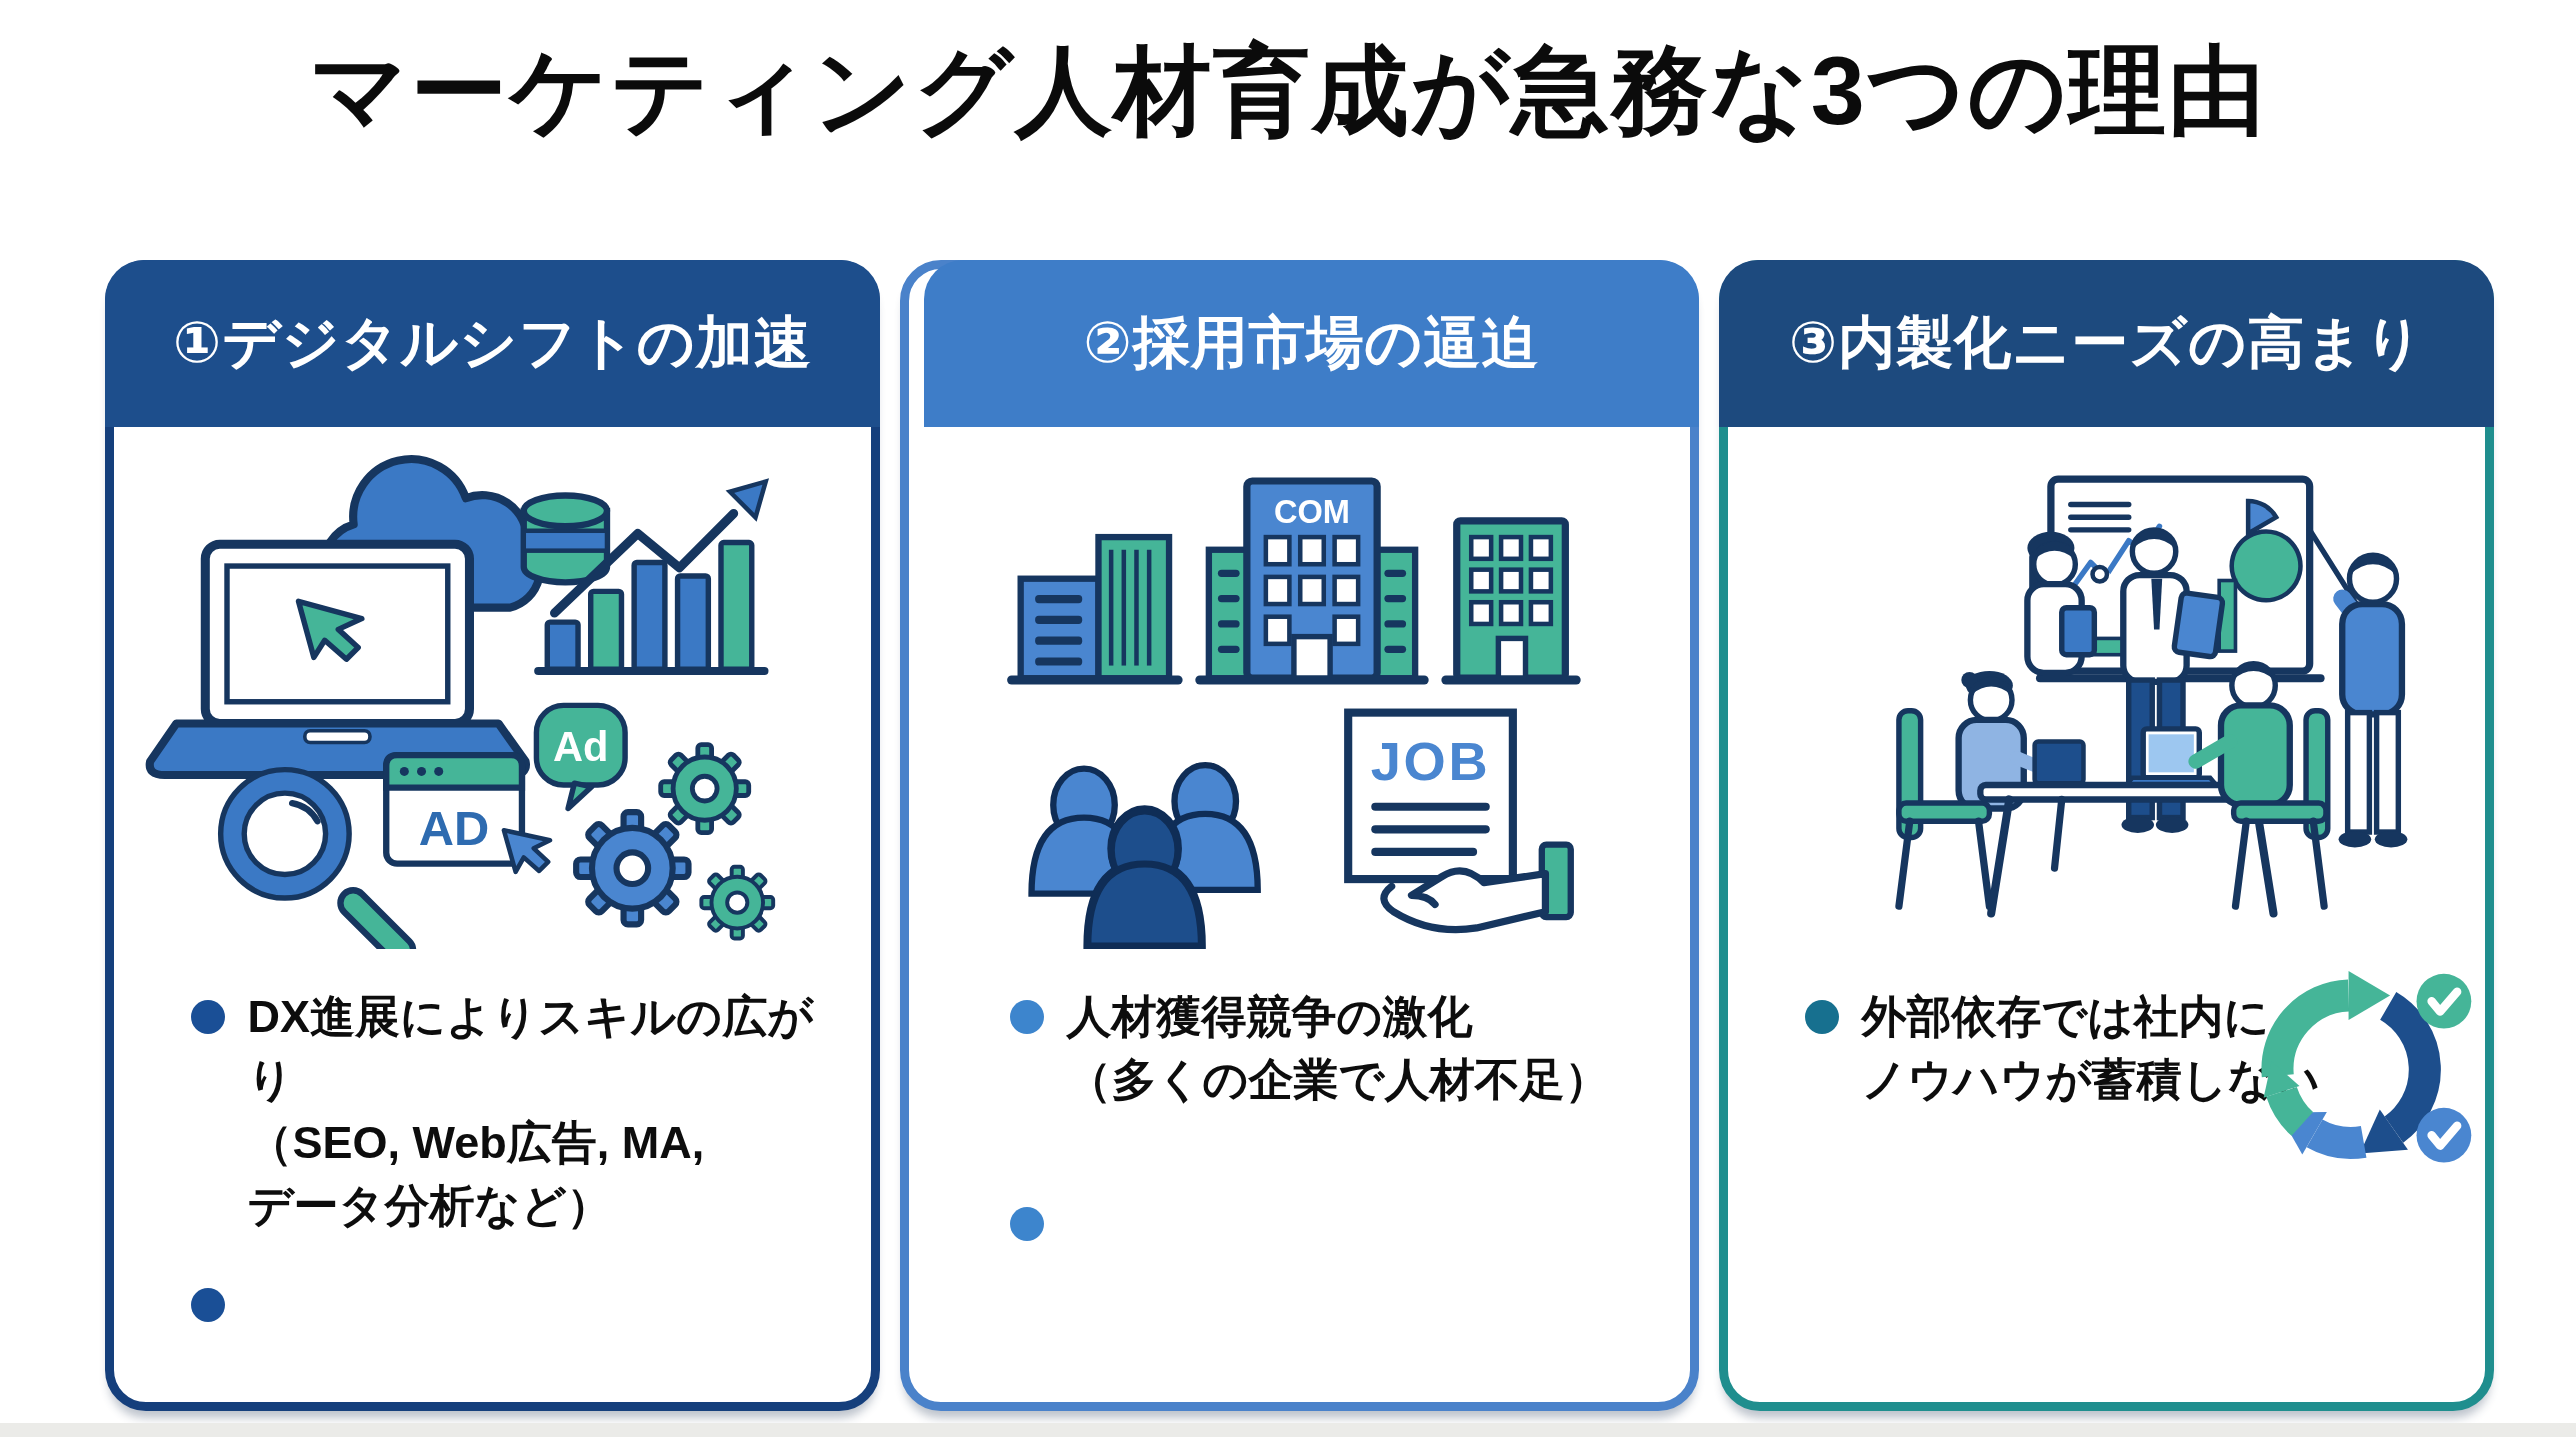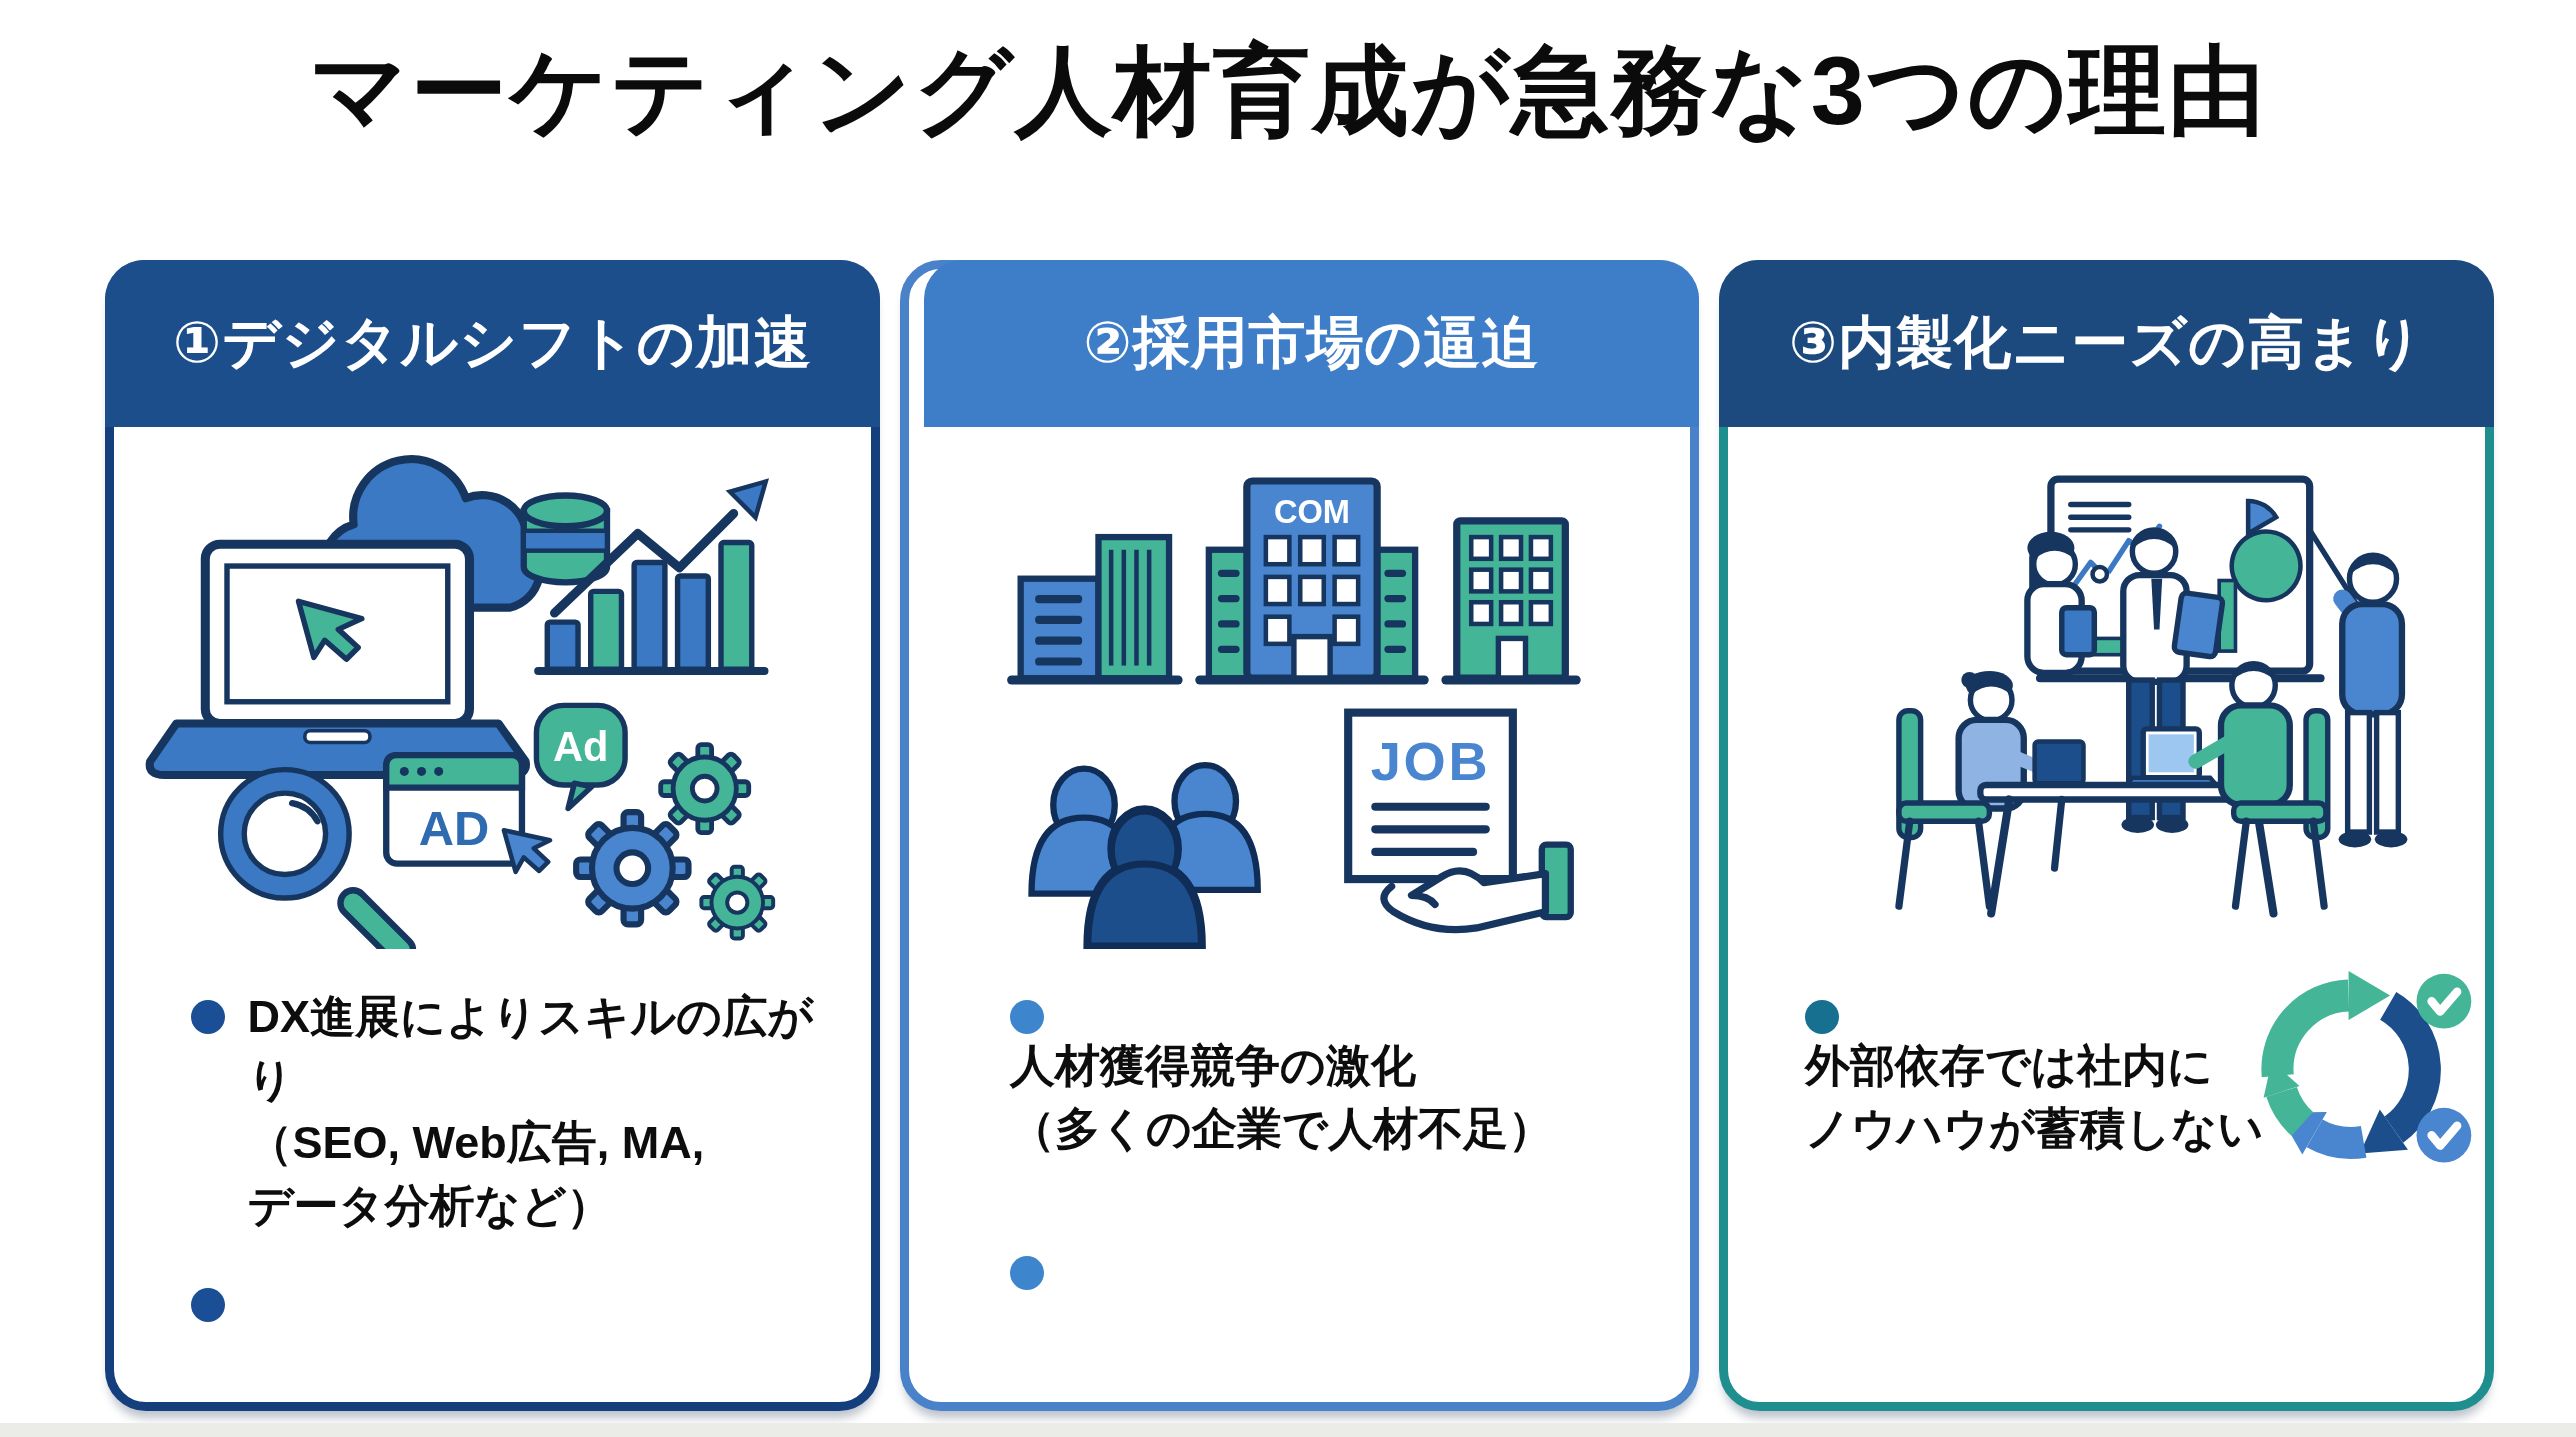--- a/index.html
+++ b/index.html
@@ -40,21 +40,21 @@
   .card-1 .card-header{background:var(--card1-header-bg);}
   .card-2 .card-header{background:var(--card2-header-bg);}
   .card-3 .card-header{background:var(--card3-header-bg);}
   .card-illustration{
     height:539px;display:flex;align-items:center;justify-content:center;
   }
   .card-illustration svg{width:93%;height:94%;}
   .card-bullets{position:relative;padding:19px 34px 0 45px;margin-left:32px;}
   .bullet{display:flex;align-items:flex-start;}
   .bullet-gap-sm{margin-bottom:36px;}
-  .bullet-gap-lg{margin-bottom:81px;flex-direction:column;}
+  .bullet-gap-lg{margin-bottom:81px;}
   .bullet-dot{
     flex:none;width:34px;height:34px;border-radius:50%;
     margin:15px 22.5px 0 0;background:#1a4f96;
   }
   .card-1 .bullet-dot{background:var(--card1-bullet);}
   .card-2 .bullet-dot{background:var(--card2-bullet);}
   .card-3 .bullet-dot{background:var(--card3-bullet);}
   .bullet-text{
     font-size:45px;font-weight:700;line-height:1.4;color:var(--text);
     white-space:pre-line;

